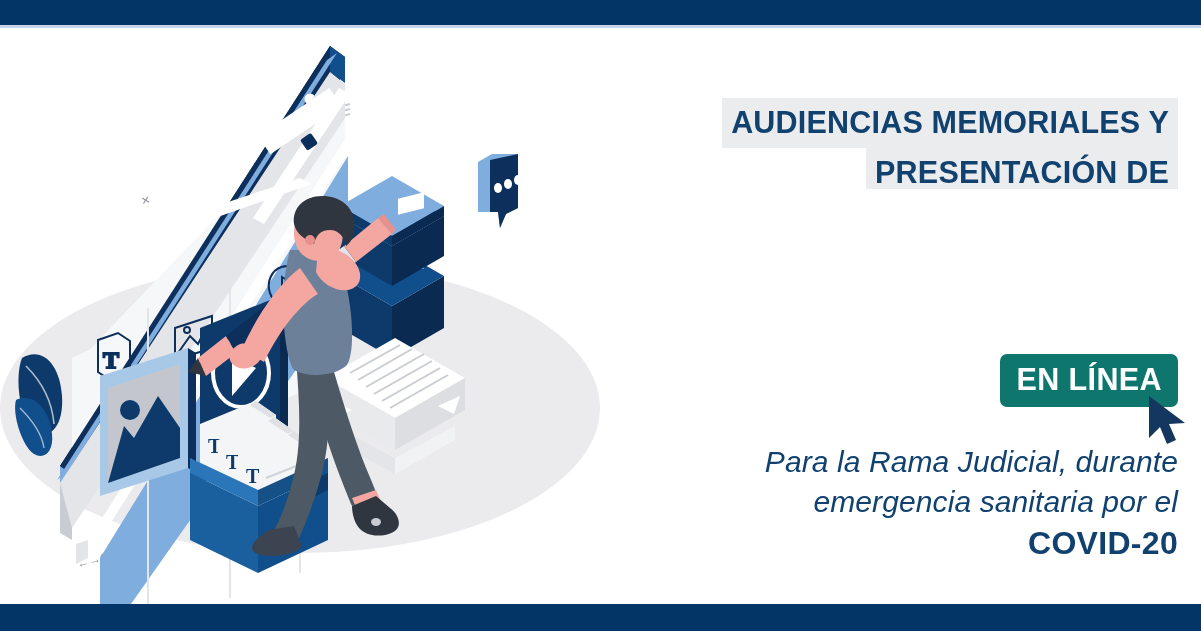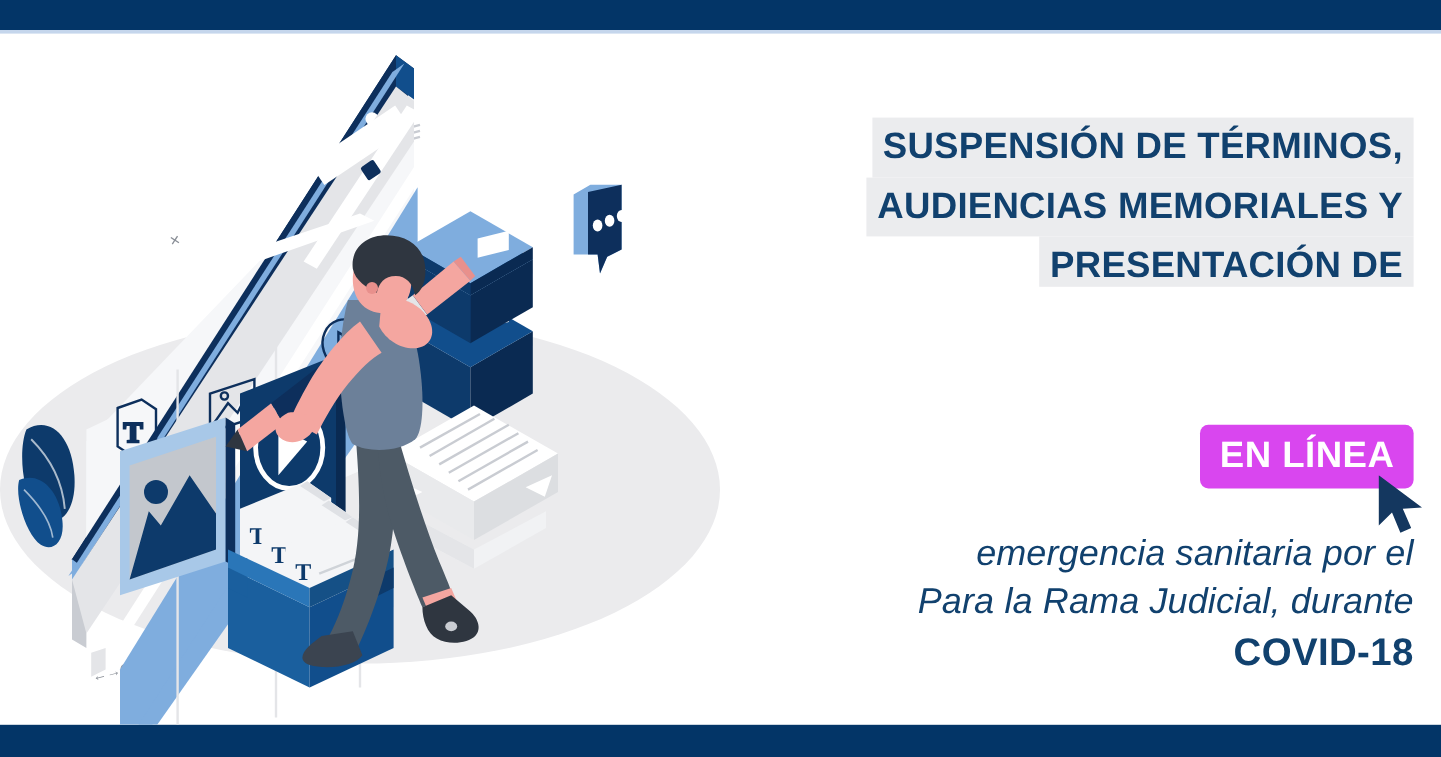--- a/index.html
+++ b/index.html
@@ -61,21 +61,21 @@
   }
   .hl-band.tight{padding-bottom:2px;margin-left:16px;}
   .hl-band.tight2{padding-top:2px;padding-bottom:11px;}
 
   .cta-wrap{
     position:absolute;right:23px;top:326px;
     line-height:0;
   }
   .cta{
     display:inline-block;
-    background:#d946ef;
+    background:#0f766e;
     color:#ffffff;
     font-weight:bold;
     font-size:30.5px;
     letter-spacing:.4px;
     line-height:1.0;
     padding:10px 16px 12px 16px;
     border-radius:7px;
     white-space:nowrap;
   }
   .cursor{
@@ -348,40 +348,37 @@
         </g>
 
       </g>
     </svg>
   </div>
 
   <div class="panel">
 
     <div class="headline">
       <span class="hl-row">
-        <span class="hl-band">SUSPENSIÓN DE TÉRMINOS,</span>
-      </span>
-      <span class="hl-row">
         <span class="hl-band">AUDIENCIAS MEMORIALES Y</span>
       </span>
       <span class="hl-row">
         <span class="hl-band tight">PRESENTACIÓN DE</span>
       </span>
     </div>
 
     <div class="cta-wrap">
       <span class="cta">EN LÍNEA</span>
       <span class="cursor">
         <svg width="44" height="50" viewBox="0 0 44 50" xmlns="http://www.w3.org/2000/svg">
           <polygon points="2,0 2,42 13,31 20,48 29,44 22,28 38,27" fill="#14375f"></polygon>
         </svg>
       </span>
     </div>
 
     <div class="sub">
+      <span class="sub-line">Para la Rama Judicial, durante</span>
       <span class="sub-line">emergencia sanitaria por el</span>
-      <span class="sub-line">Para la Rama Judicial, durante</span>
-      <span class="sub-strong">COVID-18</span>
+      <span class="sub-strong">COVID-20</span>
 
     </div>
 
   </div>
 </div>
 
 </body></html>

